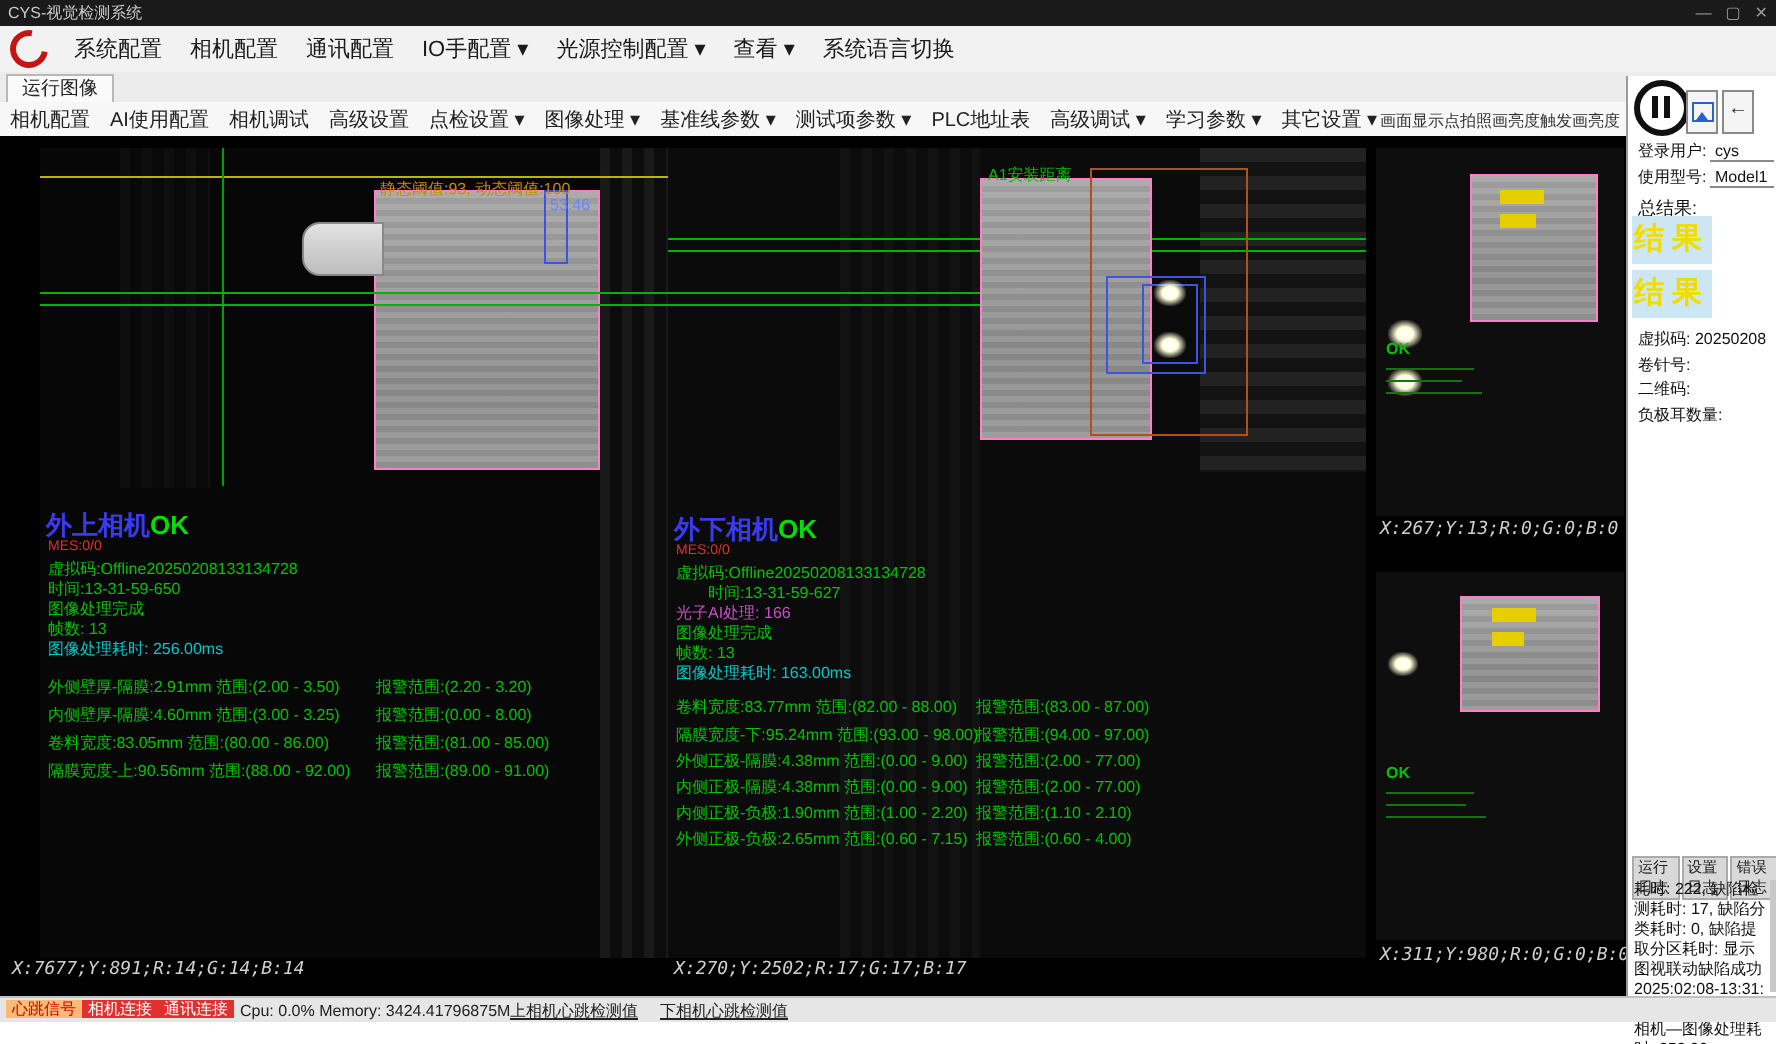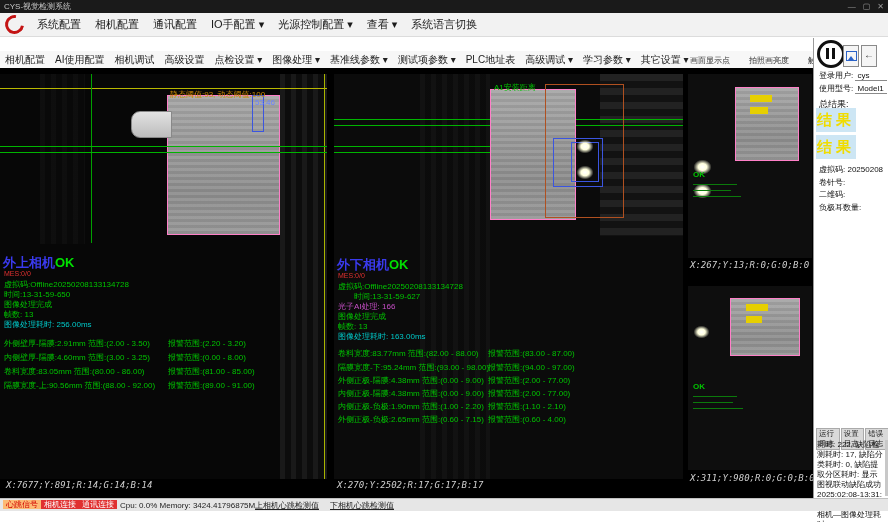--- a/index.html
+++ b/index.html
@@ -22,21 +22,21 @@
   
   .tabstrip{position:absolute;left:0;top:36px;width:888px;height:15px;background:#ececec;
             border-bottom:1px solid #cfcfcf;}
   .tab{position:absolute;left:3px;top:1px;height:13px;background:#fafafa;border:1px solid #b8b8b8;
        border-bottom:none;font-size:9.5px;line-height:13px;padding:0 7px;color:#222;}
 
   
   .toolbar{position:absolute;left:0;top:51px;width:888px;height:17px;background:#f7f7f7;
            border-bottom:1px solid #d8d8d8;display:flex;align-items:center;}
   .toolbar .ti{font-size:10px;color:#222;padding:0 5px;white-space:nowrap;}
-  .thumbheads{position:absolute;left:690px;top:55px;display:flex;gap:19px;font-size:8px;color:#333;}
+  .thumbheads{position:absolute;left:690px;top:55px;display:flex;gap:0;font-size:8px;color:#333;}
 
   
   .main{position:absolute;left:0;top:68px;width:813px;height:442px;background:#000;}
 
   .view{position:absolute;background:#070707;overflow:hidden;}
   .coords{position:absolute;color:#cfcfcf;font-size:9px;
           font-family:"DejaVu Sans Mono",monospace;font-style:italic;}
 
   
   .cell{position:absolute;border:1px solid #ff80c8;
@@ -119,20 +119,23 @@
     <span class="logo"></span>
     <span class="mi">系统配置</span>
     <span class="mi">相机配置</span>
     <span class="mi">通讯配置</span>
     <span class="mi">IO手配置 ▾</span>
     <span class="mi">光源控制配置 ▾</span>
     <span class="mi">查看 ▾</span>
     <span class="mi">系统语言切换</span>
   </div>
 
+  <div class="tabstrip">
+    <span class="tab">运行图像</span>
+  </div>
 
   <div class="toolbar">
     <span class="ti">相机配置</span>
     <span class="ti">AI使用配置</span>
     <span class="ti">相机调试</span>
     <span class="ti">高级设置</span>
     <span class="ti">点检设置 ▾</span>
     <span class="ti">图像处理 ▾</span>
     <span class="ti">基准线参数 ▾</span>
     <span class="ti">测试项参数 ▾</span>
@@ -142,21 +145,21 @@
     <span class="ti">其它设置 ▾</span>
   </div>
   <div class="thumbheads">
     <span>画面显示点</span>
     <span>拍照画亮度</span>
     <span>触发画亮度</span>
   </div>
 
   <div class="main">
 
-    <div class="view" style="left:0;top:6px;width:327px;height:405px;">
+    <div class="view" style="left:20px;top:6px;width:327px;height:405px;">
       <div class="stripes" style="left:280px;top:0;width:47px;height:405px;"></div>
       <div class="stripes" style="left:40px;top:0;width:45px;height:170px;opacity:.4;"></div>
       <div class="hline-y" style="left:0;top:14px;width:327px;"></div>
       <div class="vline-y" style="left:324px;top:0;height:405px;"></div>
       <div class="vline-g" style="left:91px;top:0;height:169px;"></div>
       <div class="cell" style="left:167px;top:21px;width:111px;height:138px;">
         <div class="tex"></div>
       </div>
       <div class="connector" style="left:131px;top:37px;width:39px;height:25px;"></div>
       <div class="hline-g" style="left:0;top:72px;width:327px;"></div>

